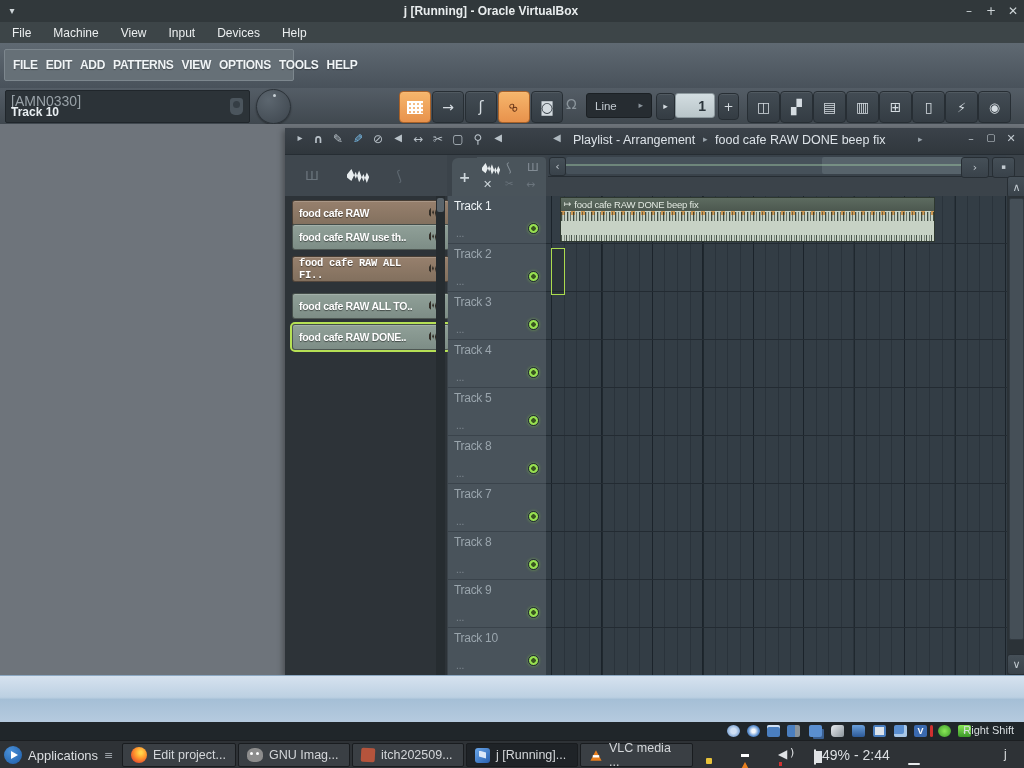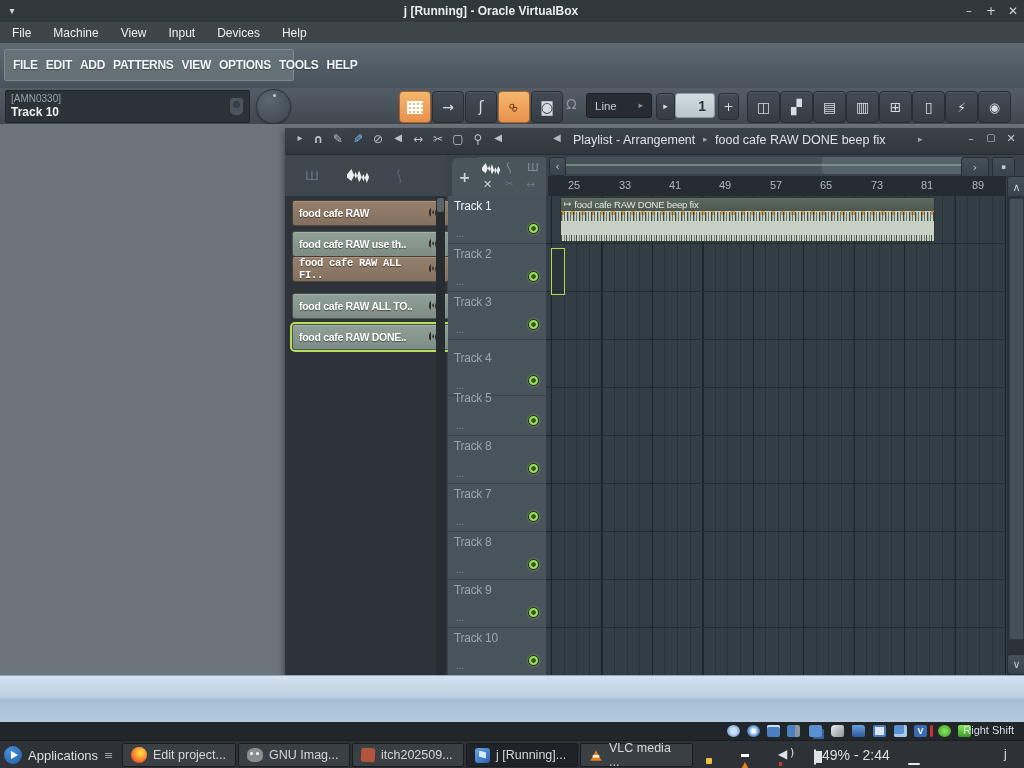--- a/index.html
+++ b/index.html
@@ -41,21 +41,21 @@
   #time-panel{left:712px;top:49px;width:124px;height:36px;background:#333f45;border:1px solid #20282d;
     border-radius:2px;color:#e4f1f4;}
   #time-main{position:absolute;left:14px;top:1px;font-size:27px;font-family:"DejaVu Sans",sans-serif;
     text-shadow:0 0 4px rgba(150,220,230,.5);}
   #time-sub{position:absolute;left:77px;top:10px;font-size:18px;font-family:"DejaVu Sans",sans-serif;
     text-shadow:0 0 4px rgba(150,220,230,.5);}
   #time-unit{position:absolute;right:6px;top:3px;font-size:6.5px;color:#9fb4ba;font-weight:bold;}
   
   #fl-t2{left:0;top:88px;width:1024px;height:36px;background:linear-gradient(#545d66,#40484f);}
   #hint{left:5px;top:2px;width:243px;height:31px;background:#2c3338;border:1px solid #20262b;border-radius:2px;}
-  #hint .l1{position:absolute;left:5px;top:2px;font-size:10px;color:#98a1a7;}
+  #hint .l1{position:absolute;left:5px;top:2px;font-size:14px;color:#98a1a7;}
   #hint .l2{position:absolute;left:5px;top:14px;font-size:12px;font-weight:bold;color:#e9eff2;}
   #hint .mon{position:absolute;right:6px;top:7px;width:13px;height:17px;background:#4b555d;border-radius:3px 3px 5px 5px;}
   #hint .mon::after{content:"";position:absolute;left:3px;top:3px;width:7px;height:7px;border-radius:50%;background:#353e45;}
   #pitch-track{left:298px;top:103px;width:92px;height:4px;background:#353d45;border-radius:2px;box-shadow:inset 0 1px 1px rgba(0,0,0,.5);}
   #pitch-handle{left:299px;top:95px;width:11px;height:19px;background:linear-gradient(#48525a,#333b42);
     border:1px solid #242b30;border-radius:3px;}
   #pitch-handle::after{content:"";position:absolute;left:4px;top:3px;width:2px;height:11px;background:#b7e34e;}
   .grid-ic{width:16px;height:13px;background:
     linear-gradient(90deg,#fff 0 2px,transparent 2px) 0 0/4px 100% repeat-x,
     linear-gradient(#fff 0 2px,transparent 2px) 0 0/100% 4px repeat-y,
@@ -364,41 +364,30 @@
           <div class="mint"></div>
         </div>
     </div>
     <div class="sq-btn" style="left:676px;top:29px;width:26px;height:19px;">
         <span class="i">›</span>
       </div>
     <div class="sq-btn" style="left:707px;top:29px;width:21px;height:19px;font-size:7px;">
         <span class="i">▪</span>
       </div>
 
-    <div id="timeline">
-      <span class="tlabel" style="left:20px;">25</span>
-      <span class="tlabel" style="left:71px;">33</span>
-      <span class="tlabel" style="left:121px;">41</span>
-      <span class="tlabel" style="left:171px;">49</span>
-      <span class="tlabel" style="left:222px;">57</span>
-      <span class="tlabel" style="left:272px;">65</span>
-      <span class="tlabel" style="left:323px;">73</span>
-      <span class="tlabel" style="left:373px;">81</span>
-      <span class="tlabel" style="left:424px;">89</span>
-    </div>
     <div class="sq-btn" style="left:722px;top:48px;width:17px;height:20px;">
         <span class="i">∧</span>
       </div>
 
     <div id="picker-list">
       <div class="clipitem brown" style="top:4px;">
           <span>food cafe RAW</span>
           <span class="wave-ic"></span>
         </div>
-      <div class="clipitem sage" style="top:35px;">
+      <div class="clipitem sage" style="top:28px;">
           <span>food cafe RAW use th..</span>
           <span class="wave-ic"></span>
         </div>
       <div class="clipitem brown" style="top:60px;font-family:Liberation Mono, monospace;">
           <span>food cafe RAW ALL FI..</span>
           <span class="wave-ic"></span>
         </div>
       <div class="clipitem sage" style="top:97px;">
           <span>food cafe RAW ALL TO..</span>
           <span class="wave-ic"></span>
@@ -421,21 +410,21 @@
       <div class="trow" style="top:48px;">
           <span class="tname">Track 2</span>
           <span class="dots">...</span>
           <span class="led"></span>
         </div>
       <div class="trow" style="top:96px;">
           <span class="tname">Track 3</span>
           <span class="dots">...</span>
           <span class="led"></span>
         </div>
-      <div class="trow" style="top:152px;">
+      <div class="trow" style="top:144px;">
           <span class="tname">Track 4</span>
           <span class="dots">...</span>
           <span class="led"></span>
         </div>
       <div class="trow" style="top:192px;">
           <span class="tname">Track 5</span>
           <span class="dots">...</span>
           <span class="led"></span>
         </div>
       <div class="trow" style="top:240px;">

